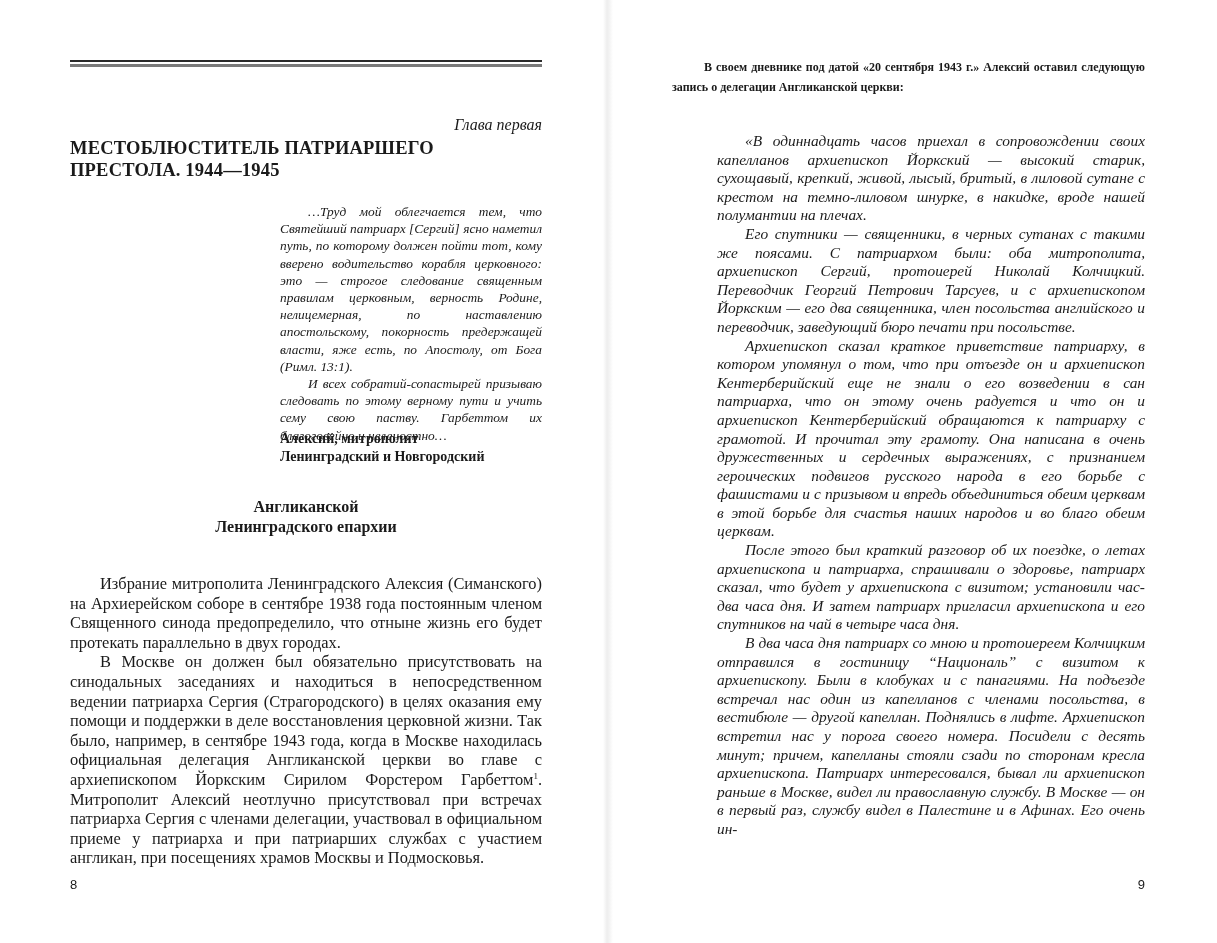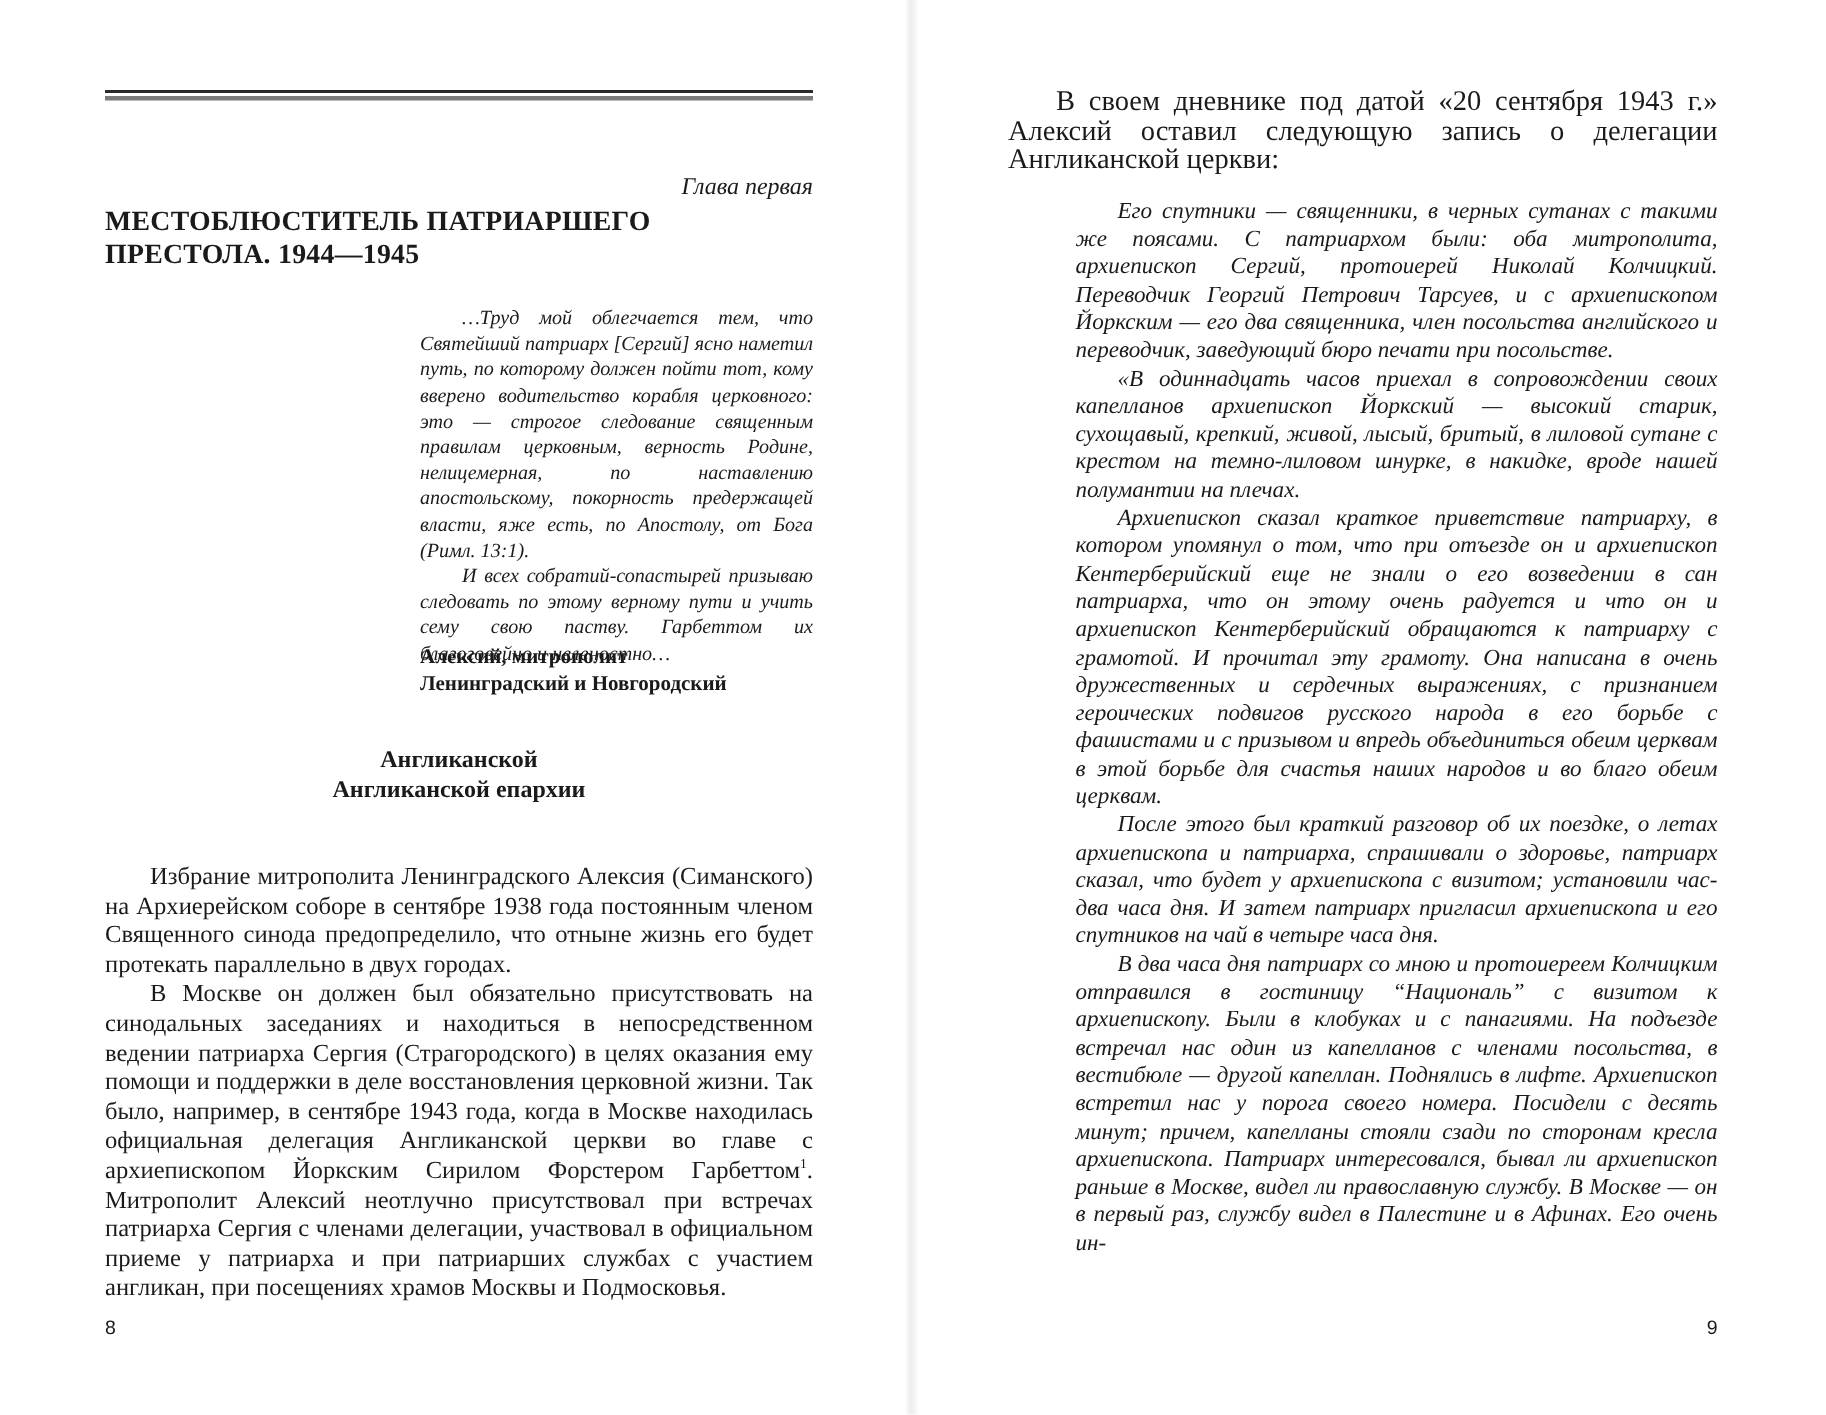--- a/index.html
+++ b/index.html
@@ -51,21 +51,21 @@
   }
   .body-left p { margin: 0; text-indent: 30px; }
   .body-left sup { font-size: 9px; vertical-align: super; line-height: 0; }
 
   .folio { position: absolute; top: 877px; font-family: "Liberation Sans", "DejaVu Sans", sans-serif; font-size: 13px; }
   .folio-left { left: 0; }
   .folio-right { right: 0; }
 
   .intro-right {
     position: absolute; top: 58px; left: 0; width: 473px;
-    font-size: 19px; line-height: 19.6px; text-align: justify;
+    font-size: 12px; line-height: 19.6px; text-align: justify; font-weight: bold;
   }
   .intro-right p { margin: 0; text-indent: 32px; }
 
   .diary {
     position: absolute; top: 132px; left: 45px; width: 428px;
     font-style: italic; font-size: 15.4px; line-height: 18.6px; text-align: justify;
   }
   .diary p { margin: 0; text-indent: 28px; }
 </style>
 </head>
@@ -87,38 +87,38 @@
     <p>…Труд мой облегчается тем, что Святейший патриарх [Сергий] ясно наметил путь, по которому должен пойти тот, кому вверено водительство корабля церковного: это — строгое следование священным правилам церковным, верность Родине, нелицемерная, по наставлению апостольскому, покорность предержащей власти, яже есть, по Апостолу, от Бога (Римл. 13:1).</p>
     <p>И всех собратий-сопастырей призываю следовать по этому верному пути и учить сему свою паству. Гарбеттом их благоговейно и неленостно…</p>
   </div>
   <div class="epigraph-sig">
     <span>Алексий, митрополит</span>
     <span>Ленинградский и Новгородский</span>
   </div>
 
   <div class="section-title">
     <span>Англиканской</span>
-    <span>Англиканской епархии</span>
+    <span>Ленинградского епархии</span>
   </div>
 
   <div class="body-left">
     <p>Избрание митрополита Ленинградского Алексия (Симанского) на Архиерейском соборе в сентябре 1938 года постоянным членом Священного синода предопределило, что отныне жизнь его будет протекать параллельно в двух городах.</p>
     <p><span>В Москве он должен был обязательно присутствовать на синодальных заседаниях и находиться в непосредственном ведении патриарха Сергия (Страгородского) в целях оказания ему помощи и поддержки в деле восстановления церковной жизни. Так было, например, в сентябре 1943 года, когда в Москве находилась официальная делегация Англиканской церкви во главе с архиепископом Йоркским Сирилом Форстером Гарбеттом</span><sup>1</sup><span>. Митрополит Алексий неотлучно присутствовал при встречах патриарха Сергия с членами делегации, участвовал в официальном приеме у патриарха и при патриарших службах с участием англикан, при посещениях храмов Москвы и Подмосковья.</span></p>
   </div>
 
   <div class="folio folio-left">8</div>
 </div>
 
 <div class="page page-right">
   <div class="intro-right">
     <p>В своем дневнике под датой «20 сентября 1943 г.» Алексий оставил следующую запись о делегации Англиканской церкви:</p>
   </div>
 
   <div class="diary">
+    <p>«В одиннадцать часов приехал в сопровождении своих капелланов архиепископ Йоркский — высокий старик, сухощавый, крепкий, живой, лысый, бритый, в лиловой сутане с крестом на темно-лиловом шнурке, в накидке, вроде нашей полумантии на плечах.</p>
     <p>Его спутники — священники, в черных сутанах с такими же поясами. С патриархом были: оба митрополита, архиепископ Сергий, протоиерей Николай Колчицкий. Переводчик Георгий Петрович Тарсуев, и с архиепископом Йоркским — его два священника, член посольства английского и переводчик, заведующий бюро печати при посольстве.</p>
-    <p>«В одиннадцать часов приехал в сопровождении своих капелланов архиепископ Йоркский — высокий старик, сухощавый, крепкий, живой, лысый, бритый, в лиловой сутане с крестом на темно-лиловом шнурке, в накидке, вроде нашей полумантии на плечах.</p>
     <p>Архиепископ сказал краткое приветствие патриарху, в котором упомянул о том, что при отъезде он и архиепископ Кентерберийский еще не знали о его возведении в сан патриарха, что он этому очень радуется и что он и архиепископ Кентерберийский обращаются к патриарху с грамотой. И прочитал эту грамоту. Она написана в очень дружественных и сердечных выражениях, с признанием героических подвигов русского народа в его борьбе с фашистами и с призывом и впредь объединиться обеим церквам в этой борьбе для счастья наших народов и во благо обеим церквам.</p>
     <p>После этого был краткий разговор об их поездке, о летах архиепископа и патриарха, спрашивали о здоровье, патриарх сказал, что будет у архиепископа с визитом; установили час-два часа дня. И затем патриарх пригласил архиепископа и его спутников на чай в четыре часа дня.</p>
     <p>В два часа дня патриарх со мною и протоиереем Колчицким отправился в гостиницу “Националь” с визитом к архиепископу. Были в клобуках и с панагиями. На подъезде встречал нас один из капелланов с членами посольства, в вестибюле — другой капеллан. Поднялись в лифте. Архиепископ встретил нас у порога своего номера. Посидели с десять минут; причем, капелланы стояли сзади по сторонам кресла архиепископа. Патриарх интересовался, бывал ли архиепископ раньше в Москве, видел ли православную службу. В Москве — он в первый раз, службу видел в Палестине и в Афинах. Его очень ин-</p>
   </div>
 
   <div class="folio folio-right">9</div>
 </div>
 
 </body></html>

